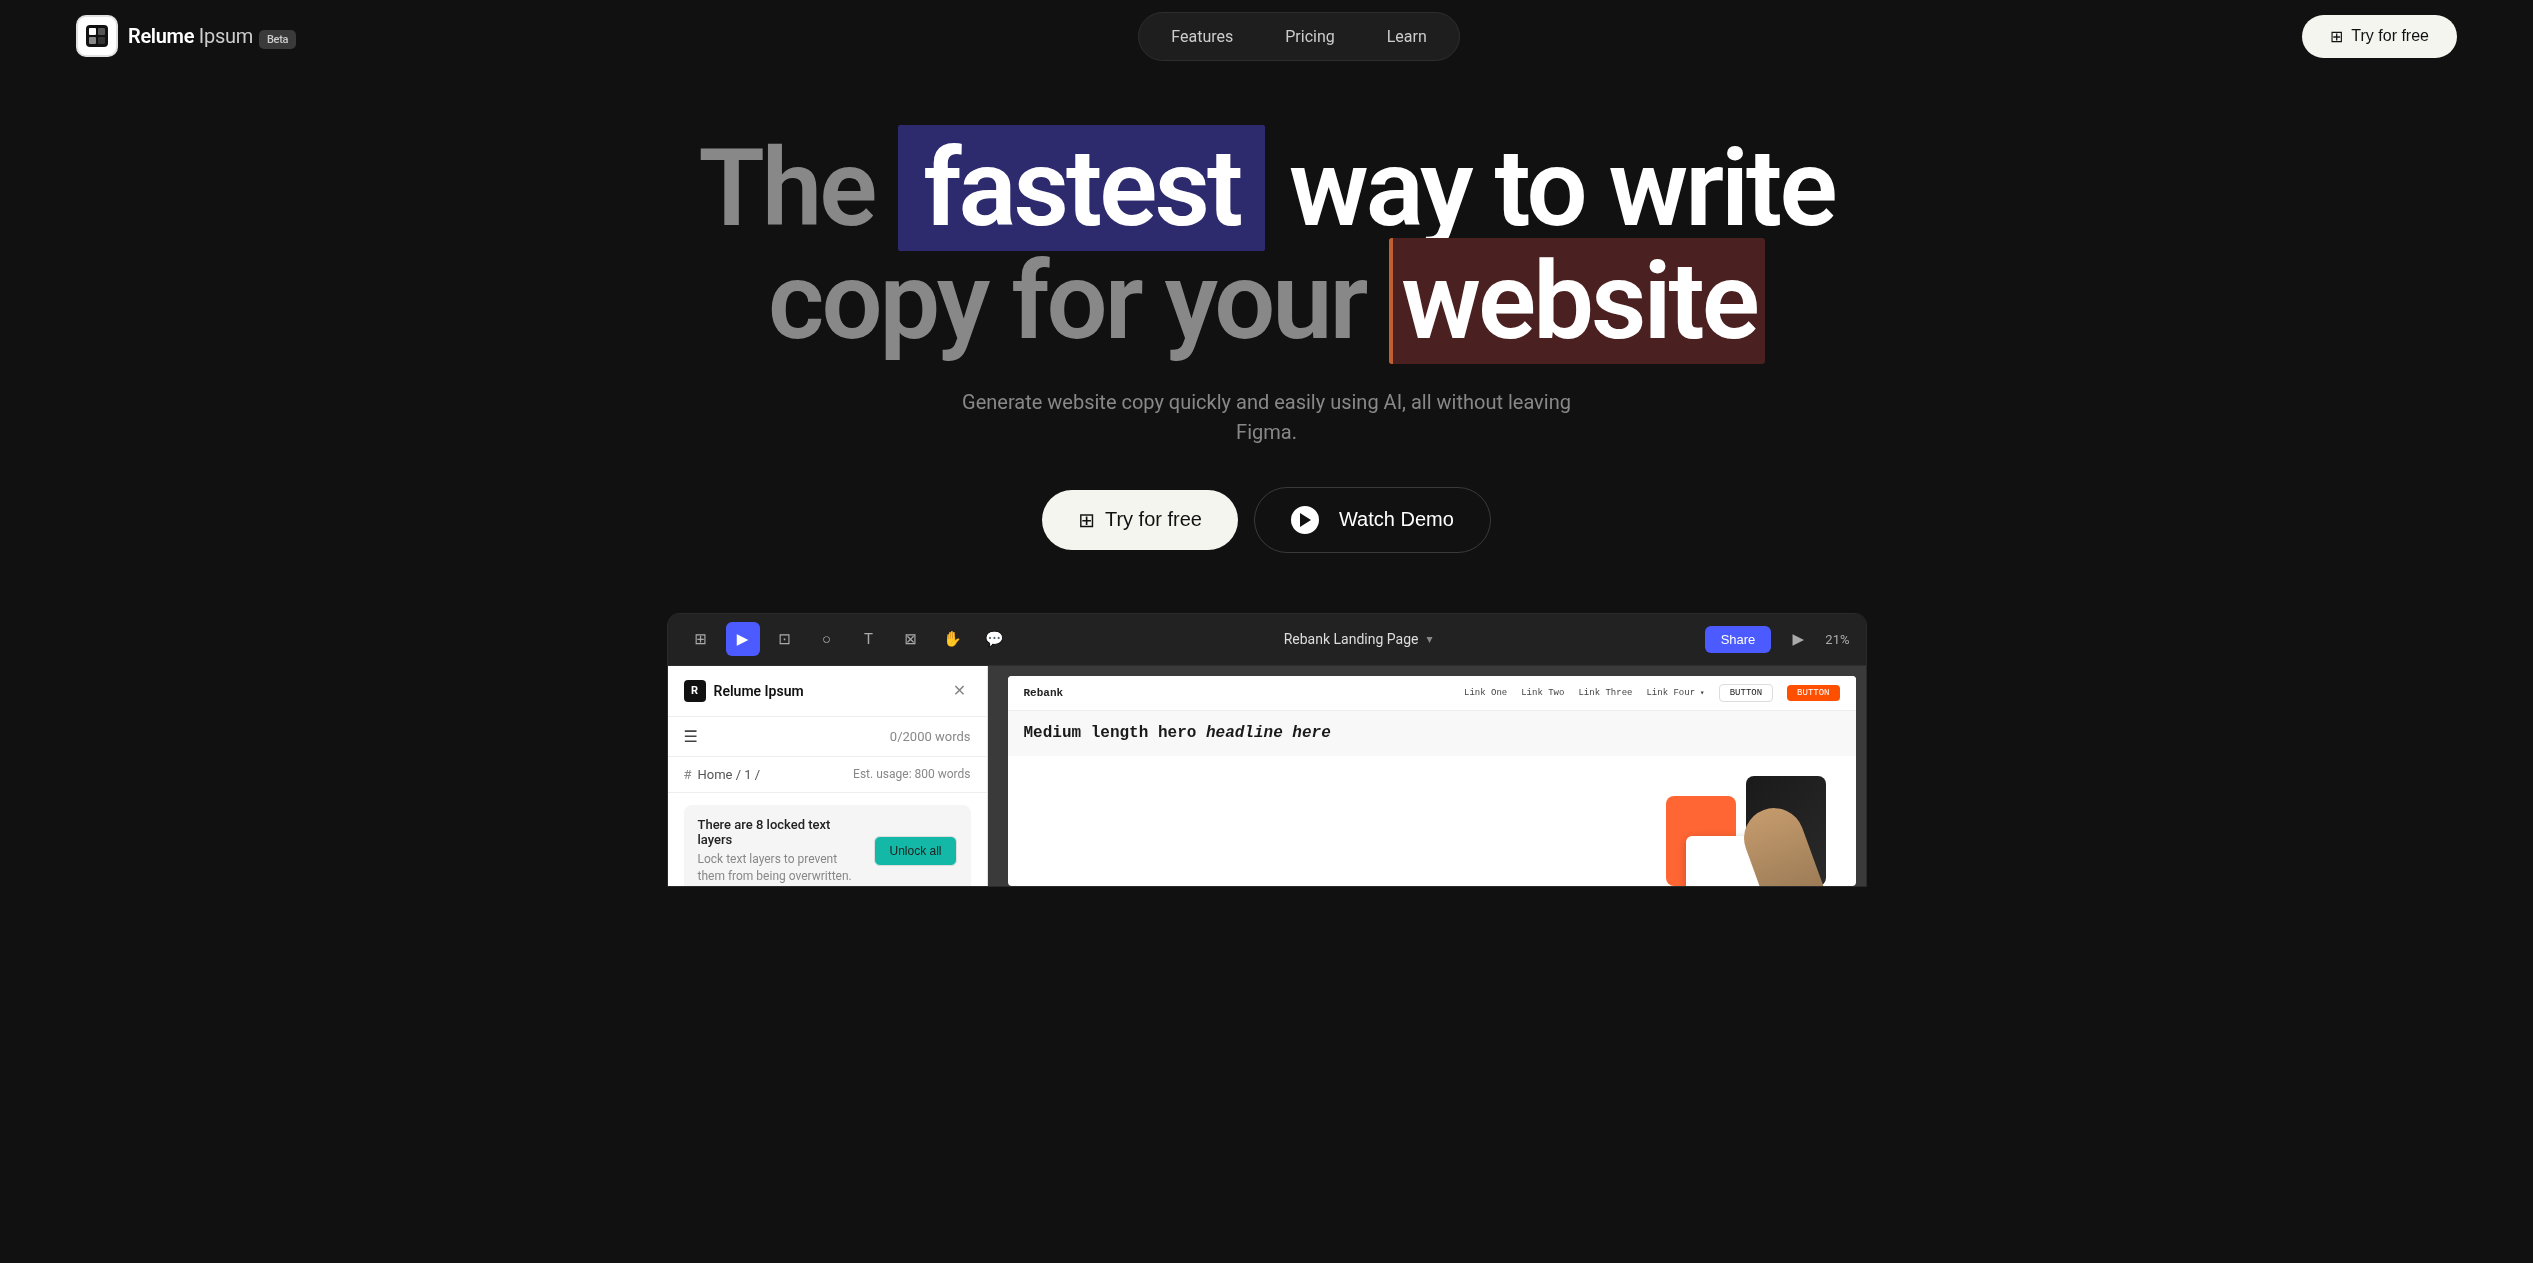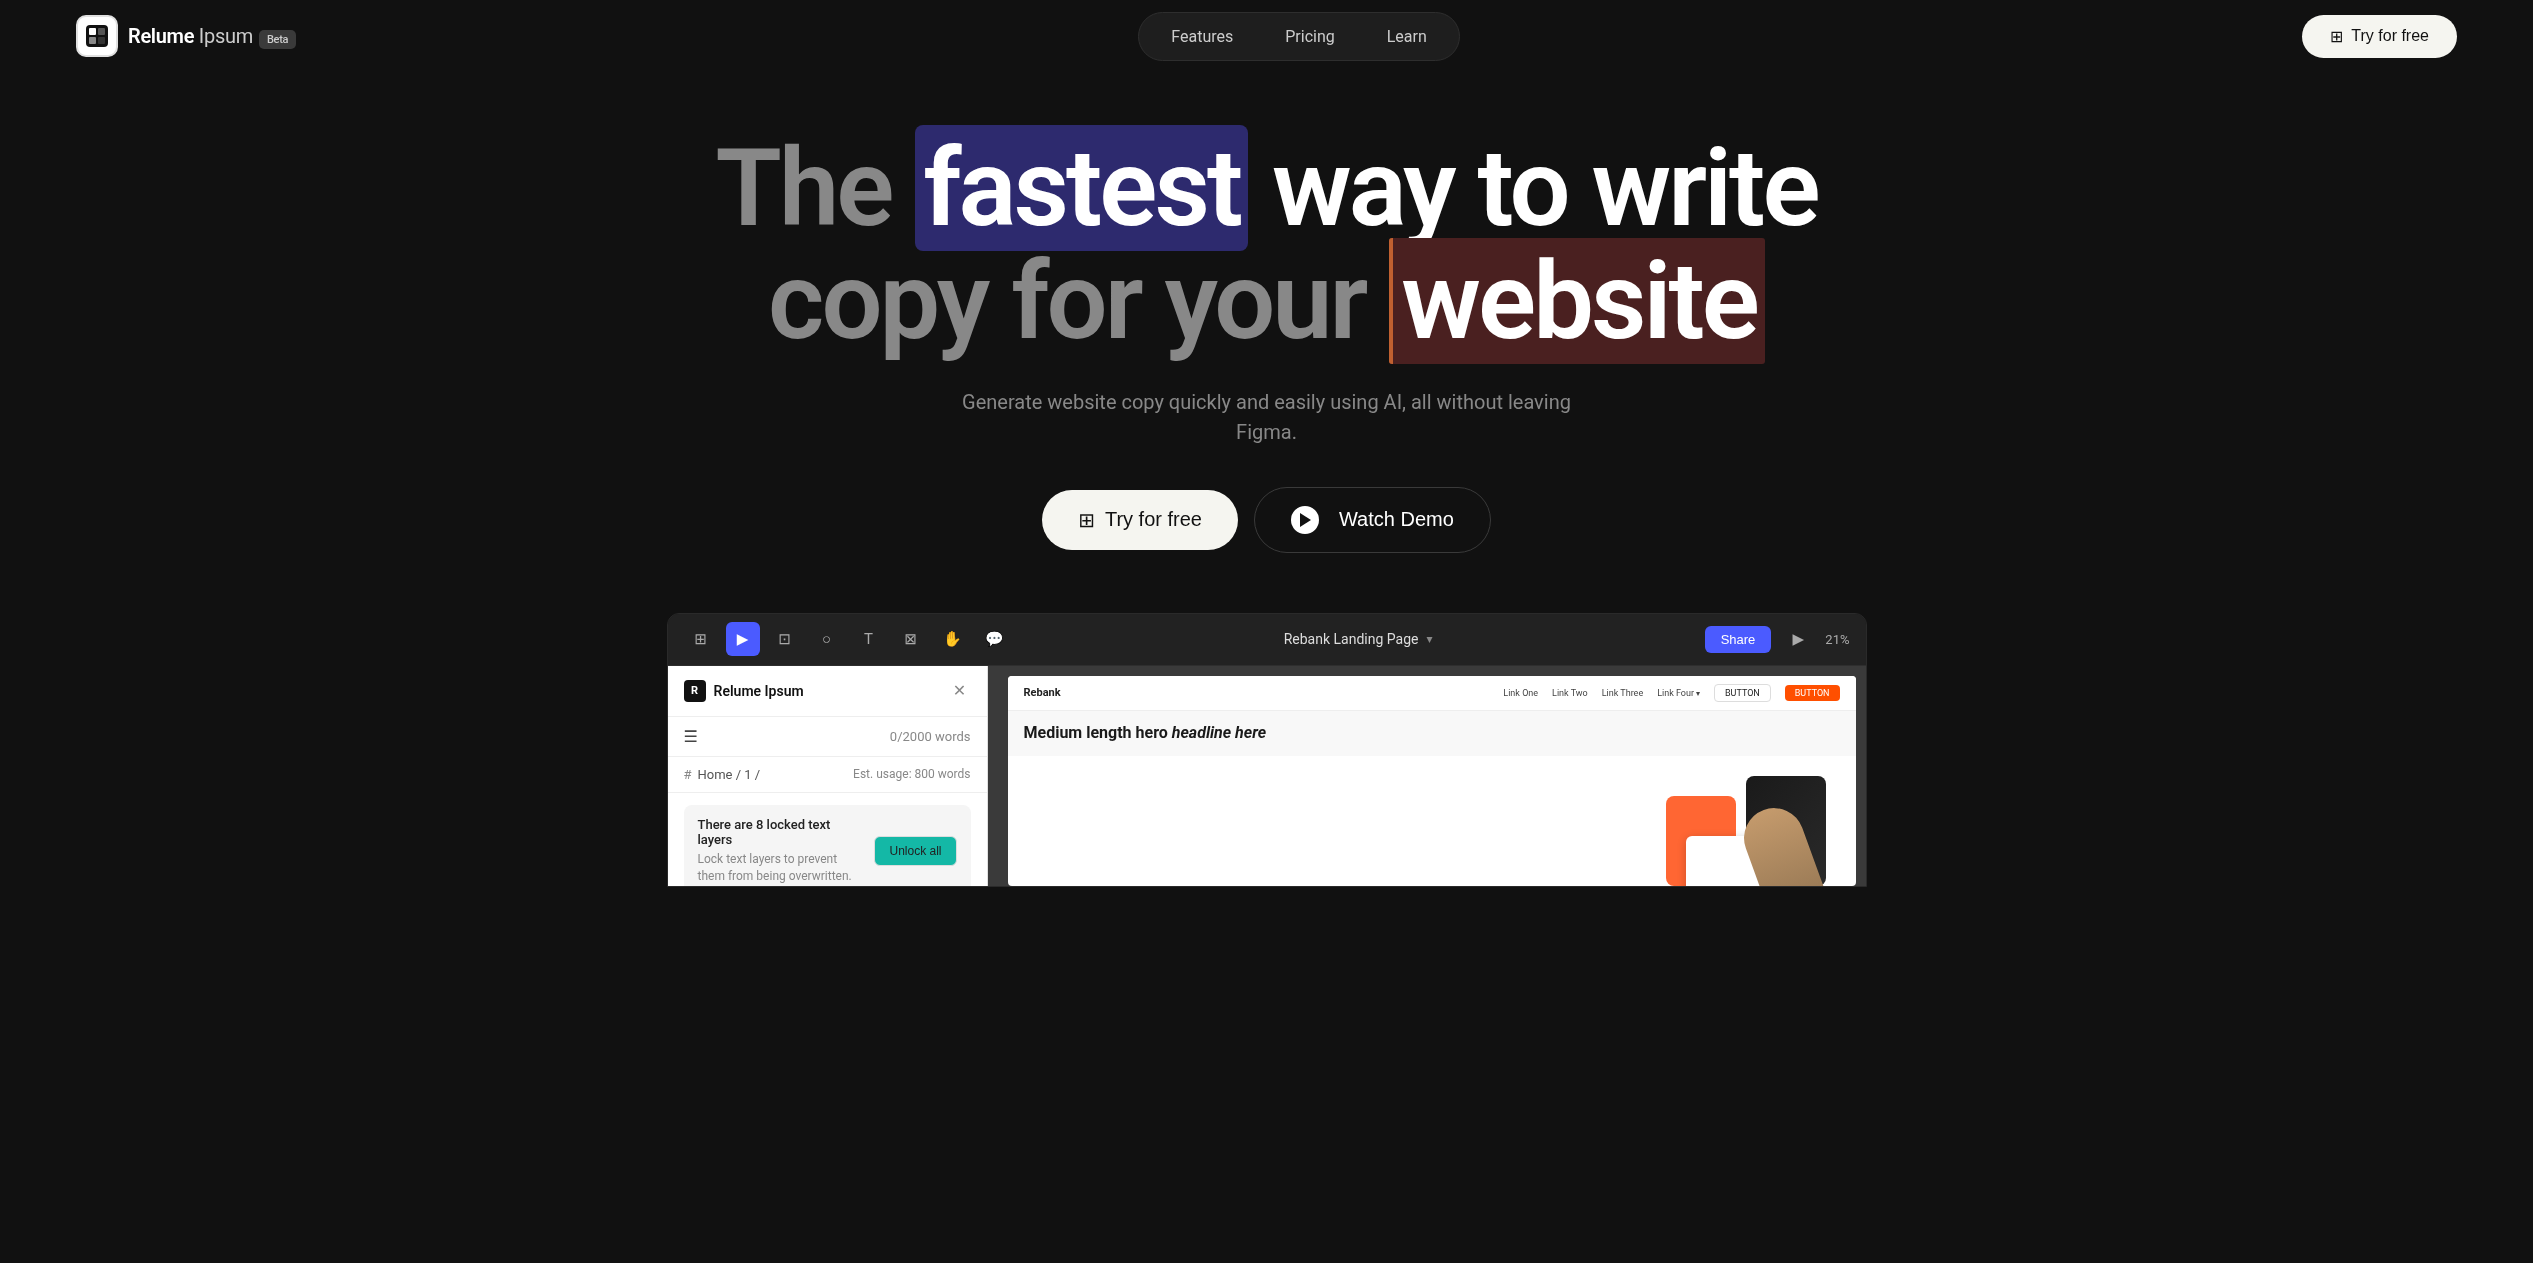--- a/index.html
+++ b/index.html
@@ -123,22 +123,22 @@
       font-weight: 600;
       line-height: 1.05;
       letter-spacing: -3px;
       color: #888888;
       max-width: 1300px;
     }
 
     .hero-title .highlight-blue {
       color: #ffffff;
       background: #2d2a6e;
-      border-radius: 8px;
-      padding: 0 8px;
+      border-radius: 2px;
+      padding: 0 25px;
       display: inline;
     }
 
     .hero-title .line-white {
       color: #ffffff;
     }
 
     .hero-title .highlight-brown {
       color: #ffffff;
       background: #4a2020;
@@ -439,20 +439,21 @@
       white-space: nowrap;
       align-self: center;
     }
 
     
     .figma-canvas {
       flex: 1;
       background: #3a3a3a;
       position: relative;
       overflow: hidden;
+      font-family: Liberation Mono, monospace;
     }
 
     .canvas-inner {
       position: absolute;
       top: 10px;
       left: 20px;
       right: 10px;
       bottom: 0;
       background: #ffffff;
       border-radius: 4px;

